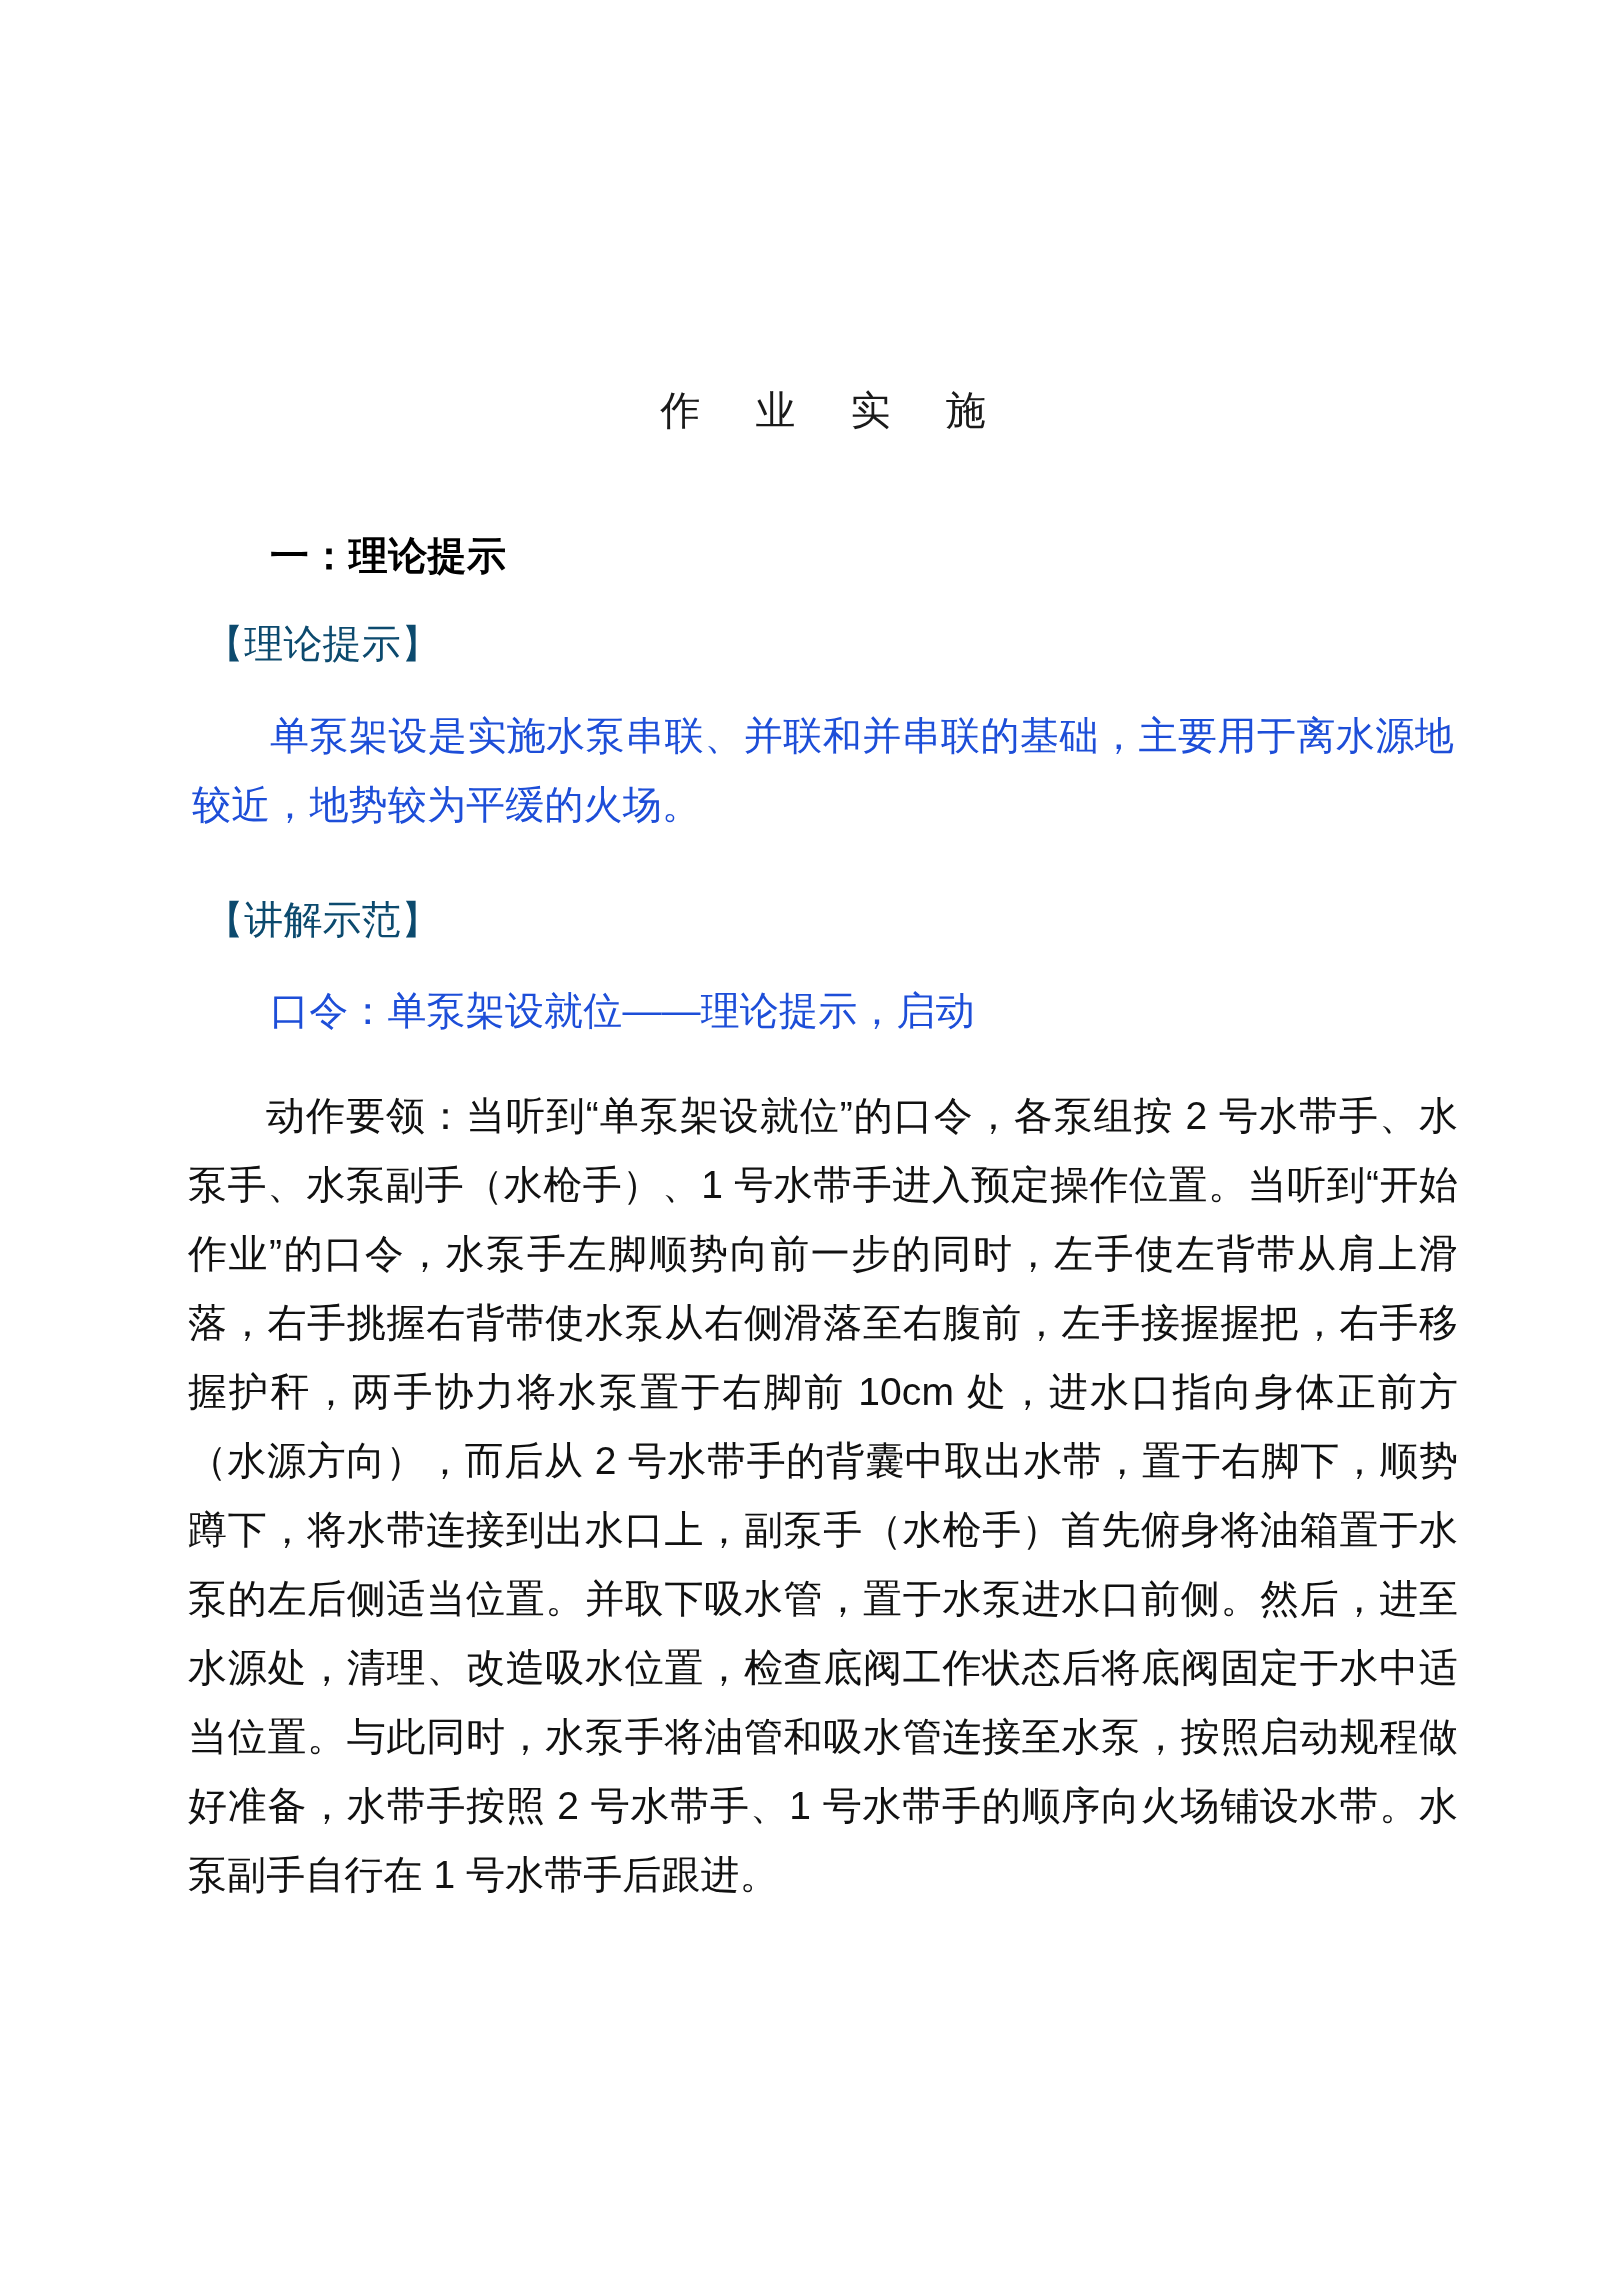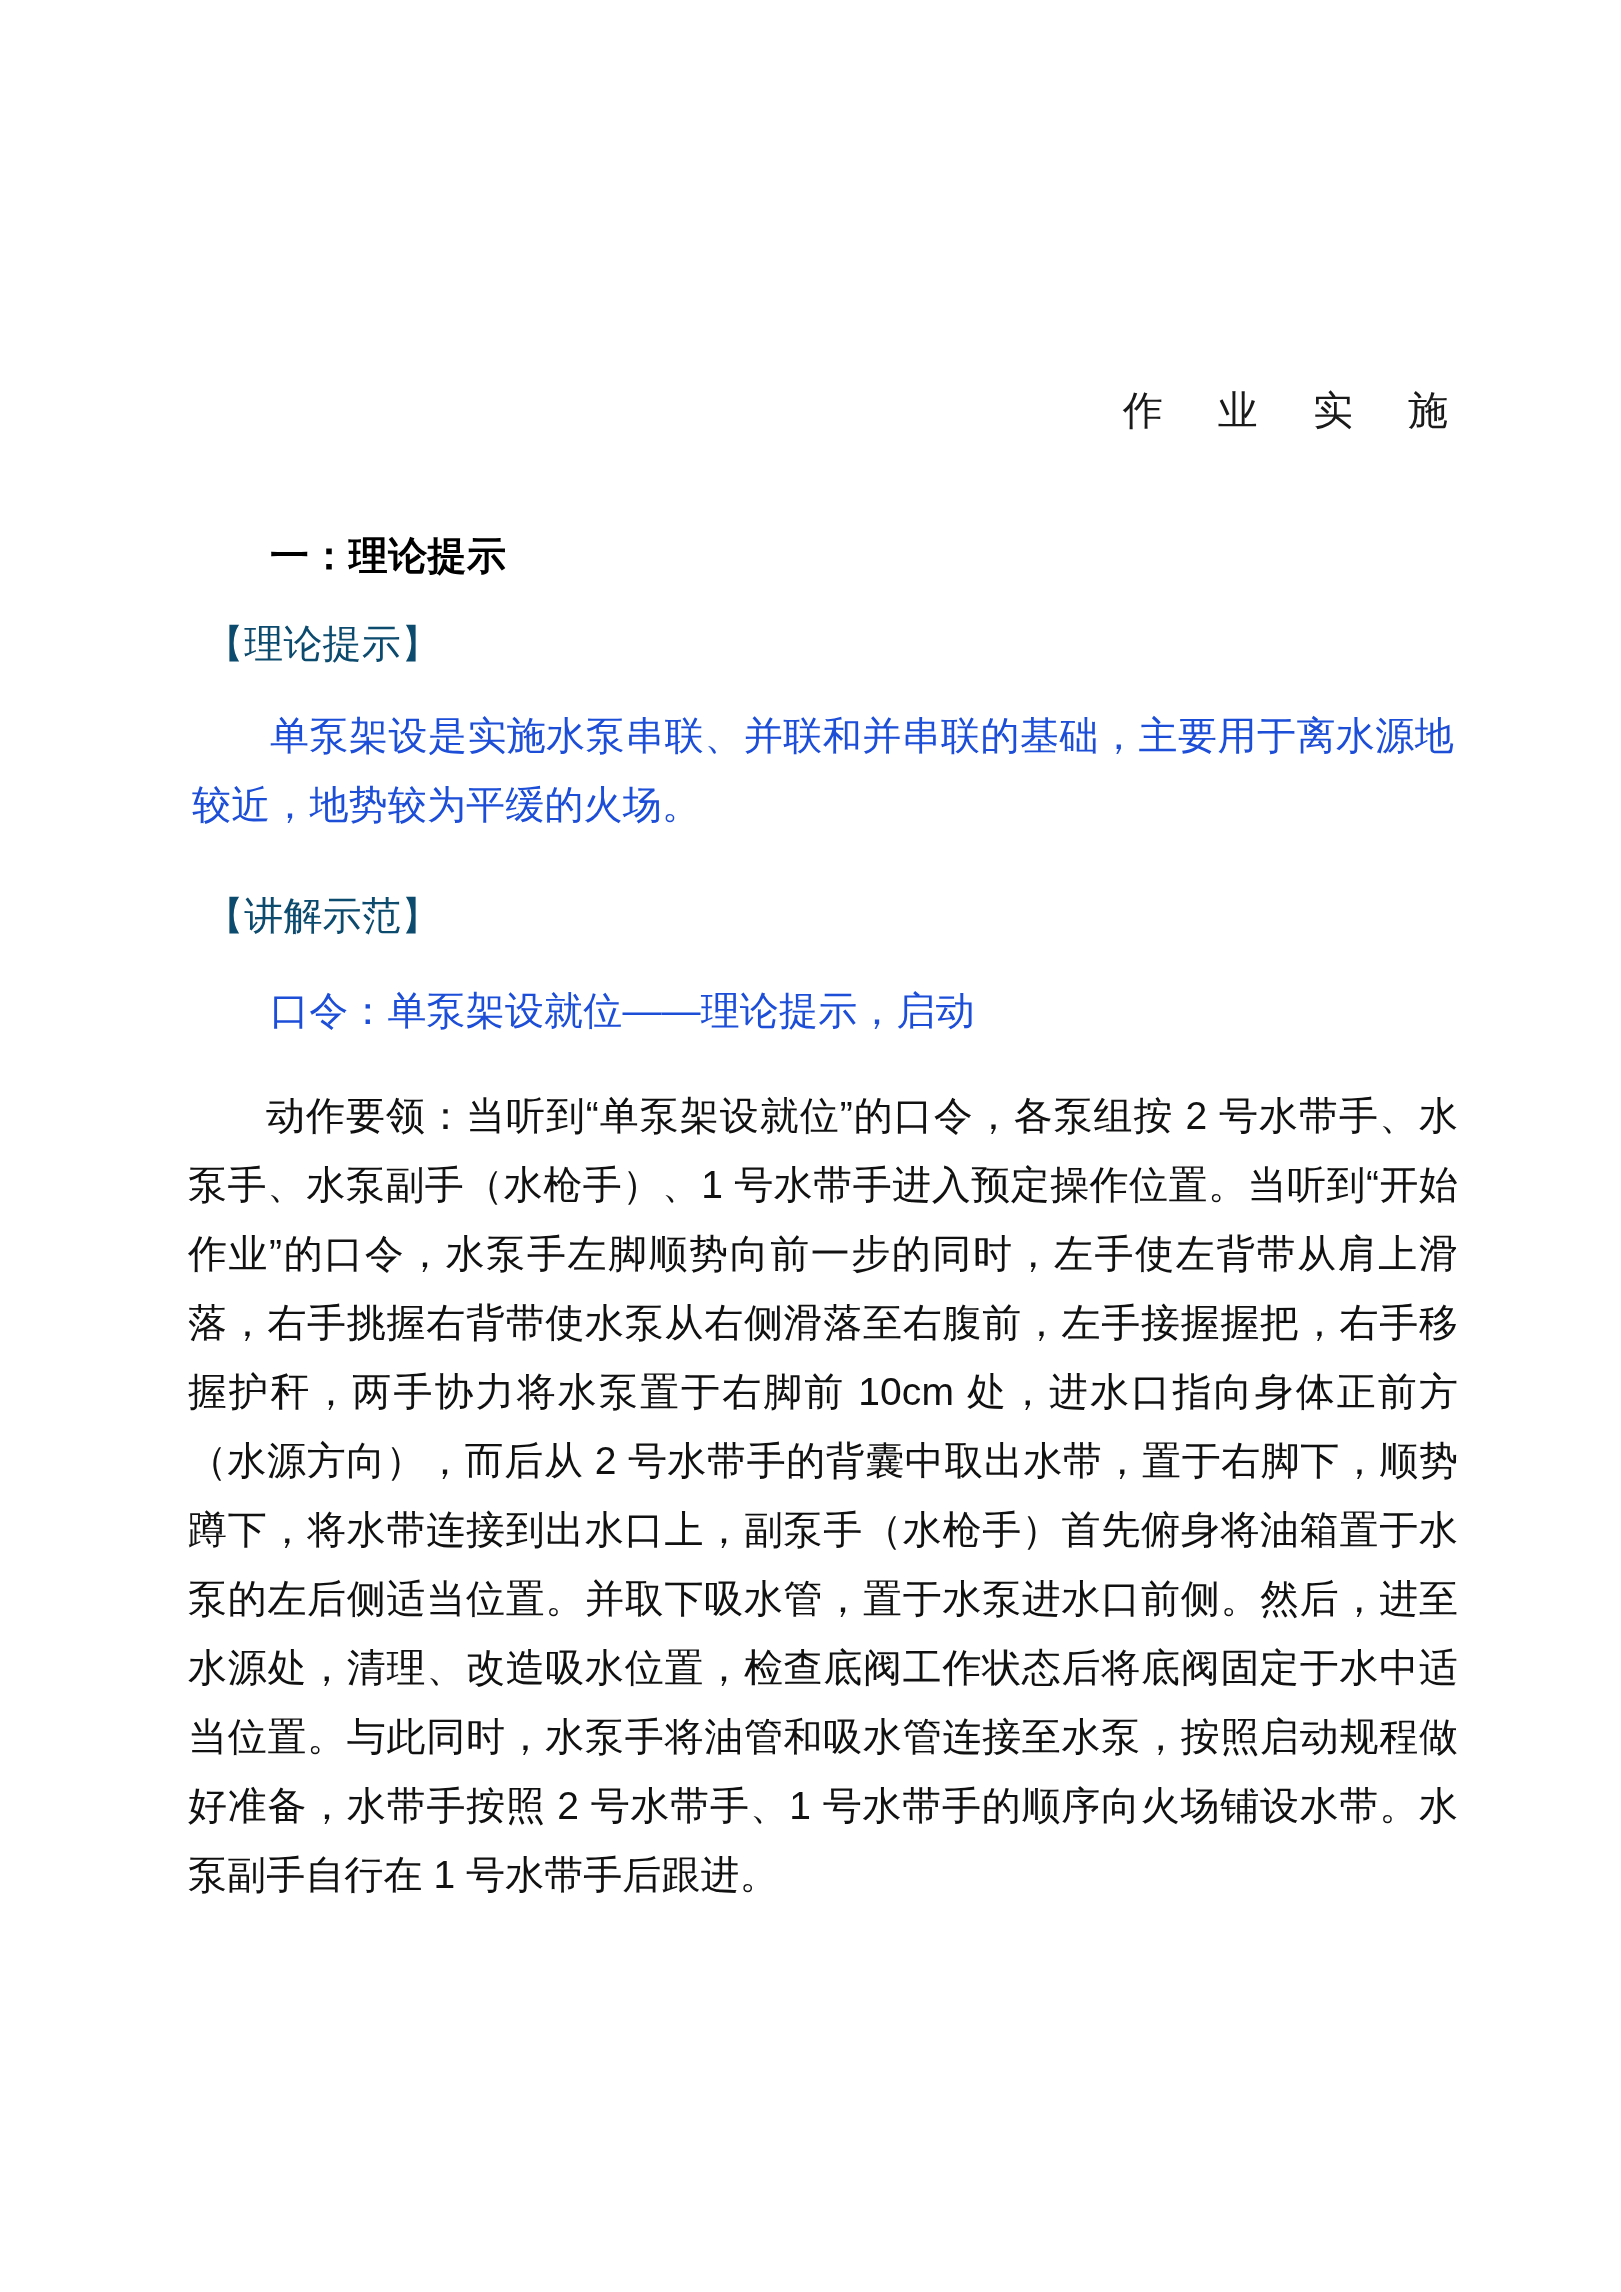--- a/index.html
+++ b/index.html
@@ -23,21 +23,21 @@
     position: absolute;
     left: 176px;
     top: 0;
     width: 1294px;
   }
 
   
   .doc-title {
     margin: 0;
     padding: 0;
-    text-align: right;
+    text-align: center;
     font-size: 40px;
     font-weight: 500;
     letter-spacing: 0.55em;
     text-indent: 0.55em;
     line-height: 1;
     padding-top: 390px;
     color: #1a1a1a;
   }
 
   
@@ -58,21 +58,20 @@
     margin: 0;
     font-size: 39px;
     line-height: 1;
     padding-top: 49px;
     padding-left: 29px;
     letter-spacing: 0.005em;
     color: #0c4a6e;
   }
   .sub-label.tight {
     padding-top: 45px;
-    font-family: Liberation Mono, monospace;
   }
 
   
   .body-para {
     margin: 16px;
     font-size: 39px;
     line-height: 69px;
     text-align: justify;
     text-align-last: left;
     text-indent: 2em;

